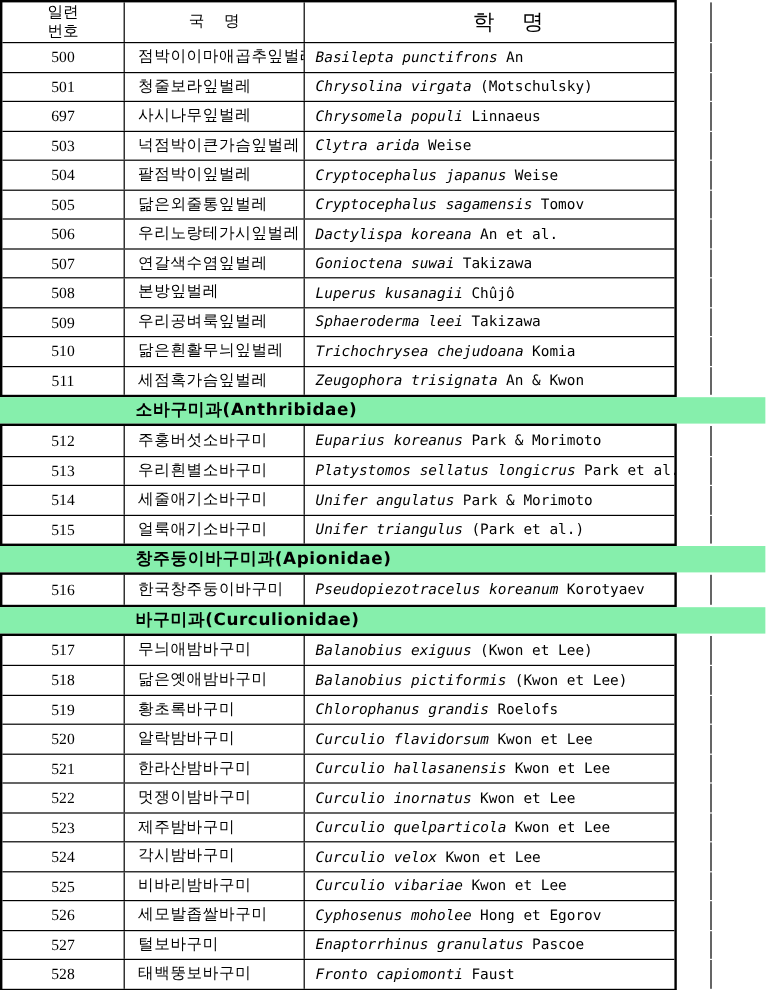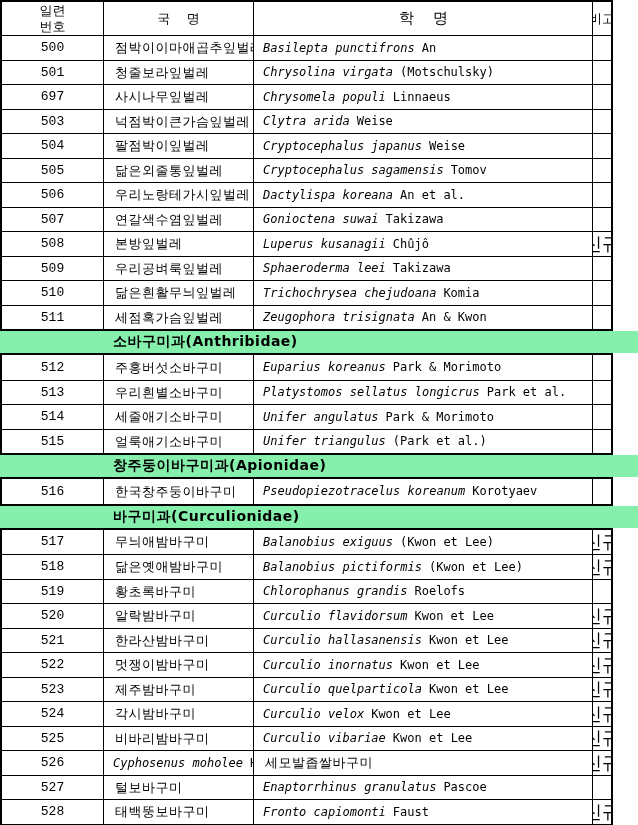--- a/index.html
+++ b/index.html
@@ -7,21 +7,21 @@
   body {
     width:638px;
     color:#000;
     font-family:"DejaVu Sans","Liberation Sans",sans-serif;
     -webkit-font-smoothing:none;
   }
   .page { width:638px; background:#fff; }
 
   .block {
     border:2px solid #000;
-    width:613px;
+    width:564px;
     text-align:right;
   }
 
   .row {
     display:grid;
     grid-template-columns:101px 150px 339px 1fr;
     height:24.5px;
     border-top:1px solid #000;
   }
   .block .row:first-child { border-top:none; }
@@ -34,21 +34,21 @@
     align-items:center;
     overflow:hidden;
     font-size:13px;
     line-height:1;
     white-space:nowrap;
   }
   .cell:first-child { border-left:none; }
 
   .c-no {
     justify-content:center;
-    font-family:Liberation Mono, monospace;
+    font-family:Liberation Serif, serif;
     font-size:13px;
   }
   .c-kr { padding-left:11px; letter-spacing:0.5px; }
   .c-sci {
     padding-left:9px;
     font-family:"DejaVu Sans Mono","Liberation Mono",monospace;
     font-size:12px;
   }
   .sci-i { font-style:italic; }
   .sci-r { font-style:normal; margin-left:7px; }
@@ -83,21 +83,21 @@
 <div class="page">
   <div class="block" id="block-0">
     <div class="row header-row">
       <div class="cell c-no">
         <span class="hdr-no-wrap">
           <span>일련</span>
           <span>번호</span>
         </span>
       </div>
       <div class="cell c-kr">국    명</div>
-      <div class="cell c-sci" style="font-family:'DejaVu Sans','Liberation Sans',sans-serif;justify-content:center;padding-left:1px;font-size:15px;">학    명</div>
+      <div class="cell c-sci" style="font-family:'DejaVu Sans','Liberation Sans',sans-serif;justify-content:center;padding-left:1px;font-size:18px;">학    명</div>
       <div class="cell c-rm">비고</div>
     </div>
   <div class="row">
         <div class="cell c-no">500</div>
         <div class="cell c-kr">점박이이마애곱추잎벌레</div>
         <div class="cell c-sci">
           <span class="sci-i">Basilepta punctifrons</span>
           <span class="sci-r">An</span>
         </div>
         <div class="cell c-rm"></div>
@@ -332,25 +332,25 @@
           <div class="cell c-no">525</div>
           <div class="cell c-kr">비바리밤바구미</div>
           <div class="cell c-sci">
             <span class="sci-i">Curculio vibariae</span>
             <span class="sci-r">Kwon et Lee</span>
           </div>
           <div class="cell c-rm">신규</div>
         </div>
         <div class="row">
           <div class="cell c-no">526</div>
+          <div class="cell c-kr">세모발좁쌀바구미</div>
           <div class="cell c-sci">
             <span class="sci-i">Cyphosenus moholee</span>
             <span class="sci-r">Hong et Egorov</span>
           </div>
-          <div class="cell c-kr">세모발좁쌀바구미</div>
           <div class="cell c-rm">신규</div>
         </div>
         <div class="row">
           <div class="cell c-no">527</div>
           <div class="cell c-kr">털보바구미</div>
           <div class="cell c-sci">
             <span class="sci-i">Enaptorrhinus granulatus</span>
             <span class="sci-r">Pascoe</span>
           </div>
           <div class="cell c-rm"></div>

